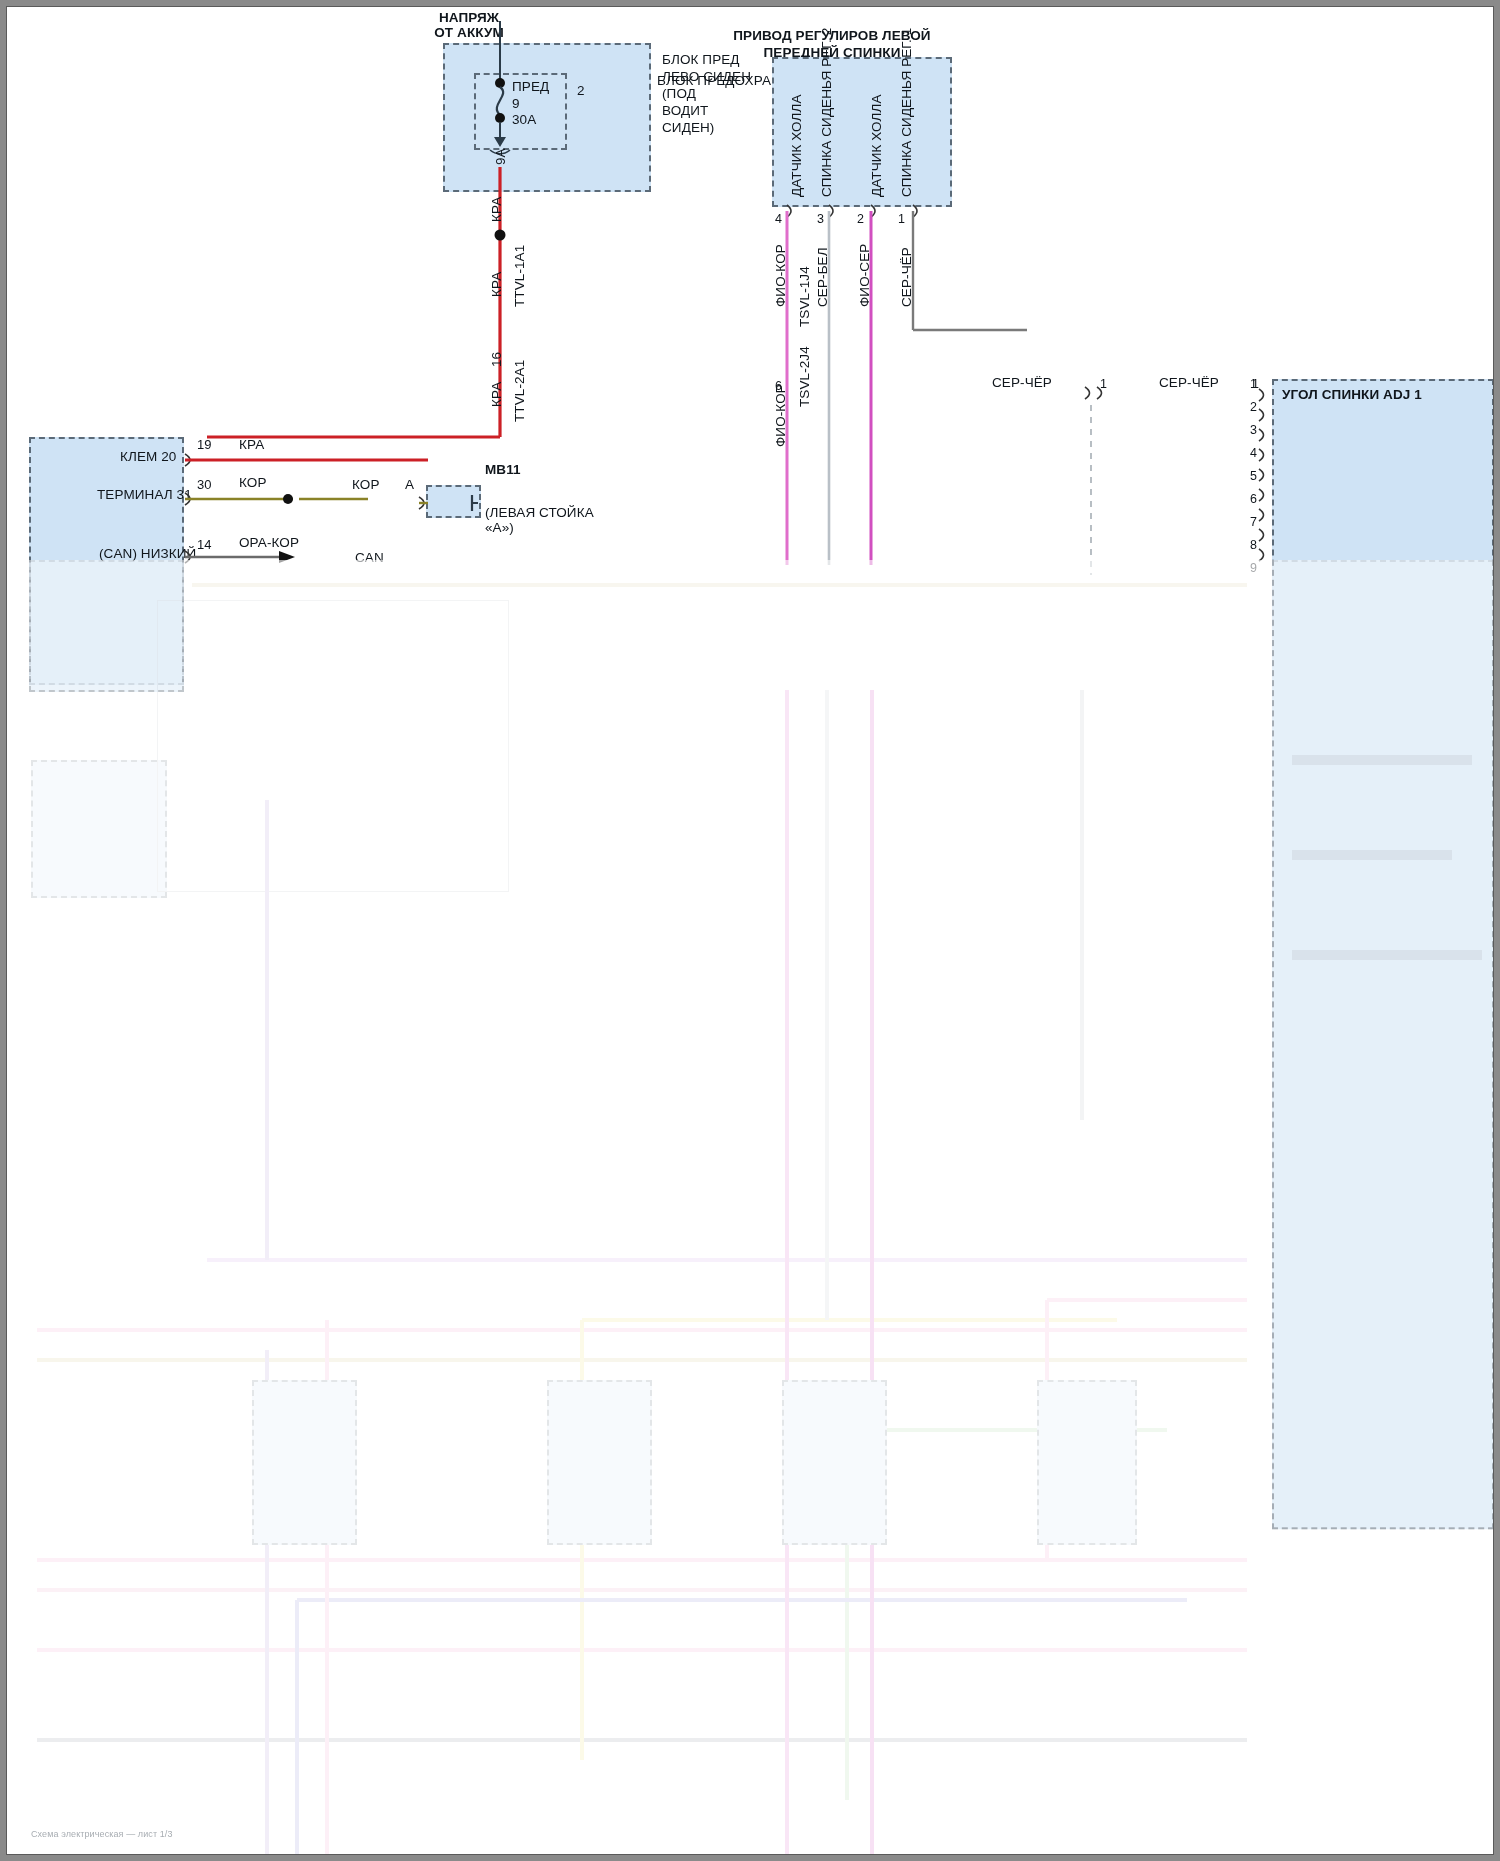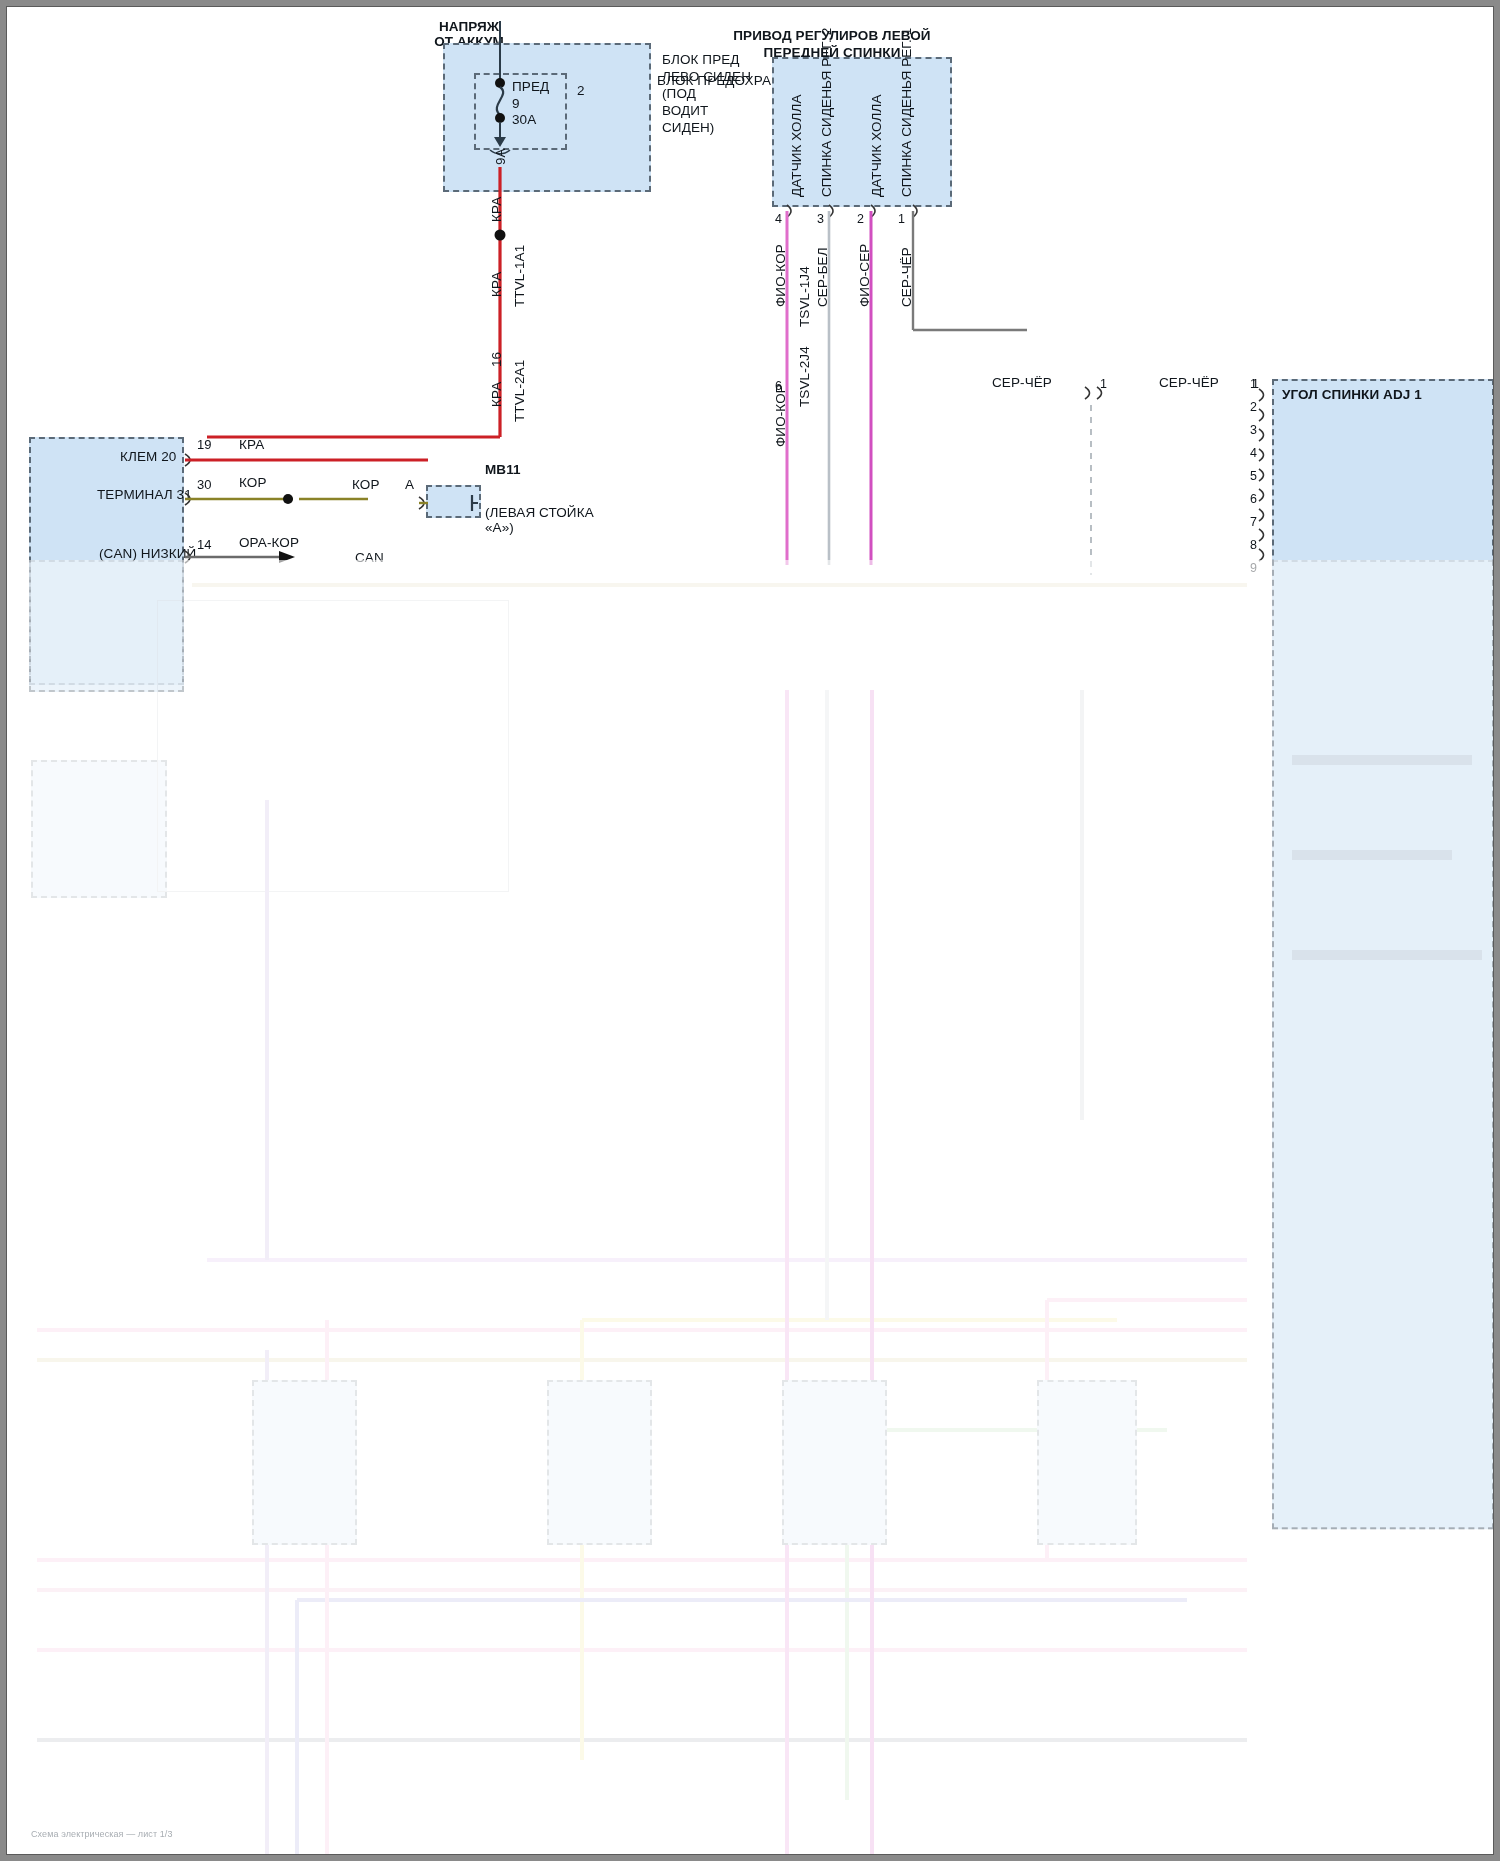--- a/index.html
+++ b/index.html
@@ -17,21 +17,21 @@
   .fadetxt{color:#3a4652;}
   svg{display:block;overflow:visible;}
   .cnum{position:absolute;font-size:12.5px;color:#10161c;}
 </style>
 </head>
 <body>
 
 <div id="page">
   <div id="sheet">
 
-    <div class="txt b c" style="left:402px;top:12px;width:120px;">НАПРЯЖ
+    <div class="txt b c" style="left:402px;top:3px;width:120px;">НАПРЯЖ
 ОТ АККУМ</div>
 
     <div class="abs blk" style="left:436px;top:36px;width:208px;height:149px;"></div>
 
     <div class="abs blk" style="left:467px;top:66px;width:93px;height:77px;"></div>
 
     <svg class="abs" style="left:480px;top:14px;width:70px;height:160px;">
       <line x1="13" y1="0" x2="13" y2="60" stroke="#2b3b48" stroke-width="2"></line>
       <circle cx="13" cy="62" r="5" fill="#111"></circle>
       <path d="M13 66 C 24 74, 2 84, 13 94" stroke="#2b3b48" stroke-width="2.2" fill="none"></path>

